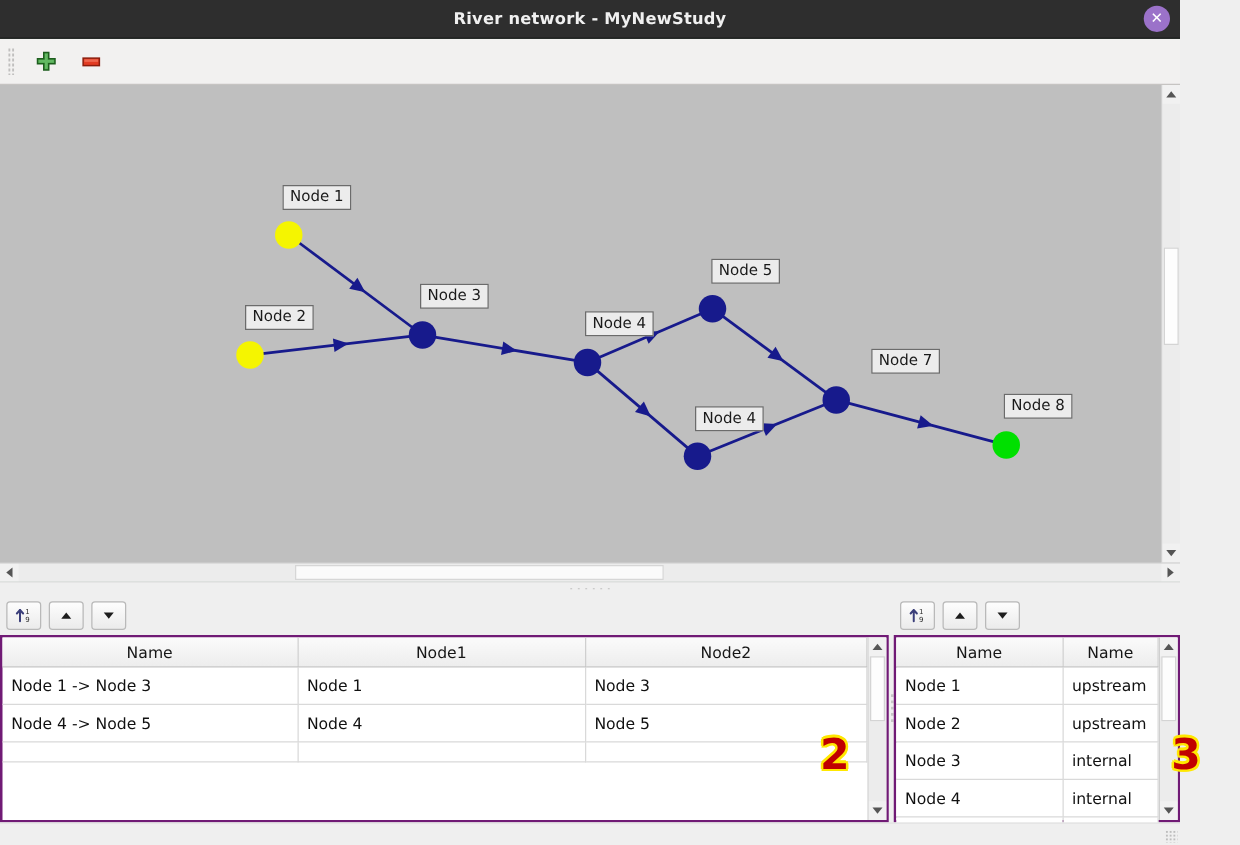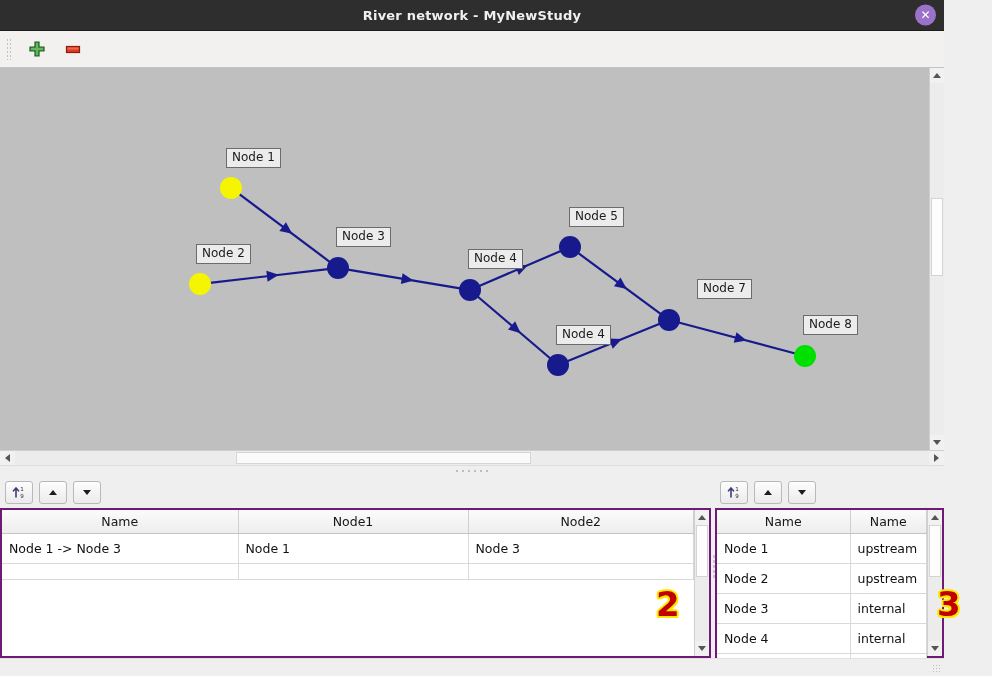--- a/index.html
+++ b/index.html
@@ -406,20 +406,25 @@
                   <th>Node2</th>
                 </tr>
               </thead>
             <tbody id="links-body">
                 <tr>
                   <td>Node 1 -&gt; Node 3</td>
                   <td>Node 1</td>
                   <td>Node 3</td>
                 </tr>
                 <tr>
+                  <td>Node 4 -&gt; Node 5</td>
+                  <td>Node 4</td>
+                  <td>Node 5</td>
+                </tr>
+                <tr>
                   <td class="empty">&nbsp;</td>
                   <td class="empty">&nbsp;</td>
                   <td class="empty">&nbsp;</td>
                 </tr>
               </tbody>
           </table>
         </div>
         <div class="vscroll" style="border-left:1px solid #cfcfcf;">
           <div class="arrow">
               <div class="tri tri-up"></div>

